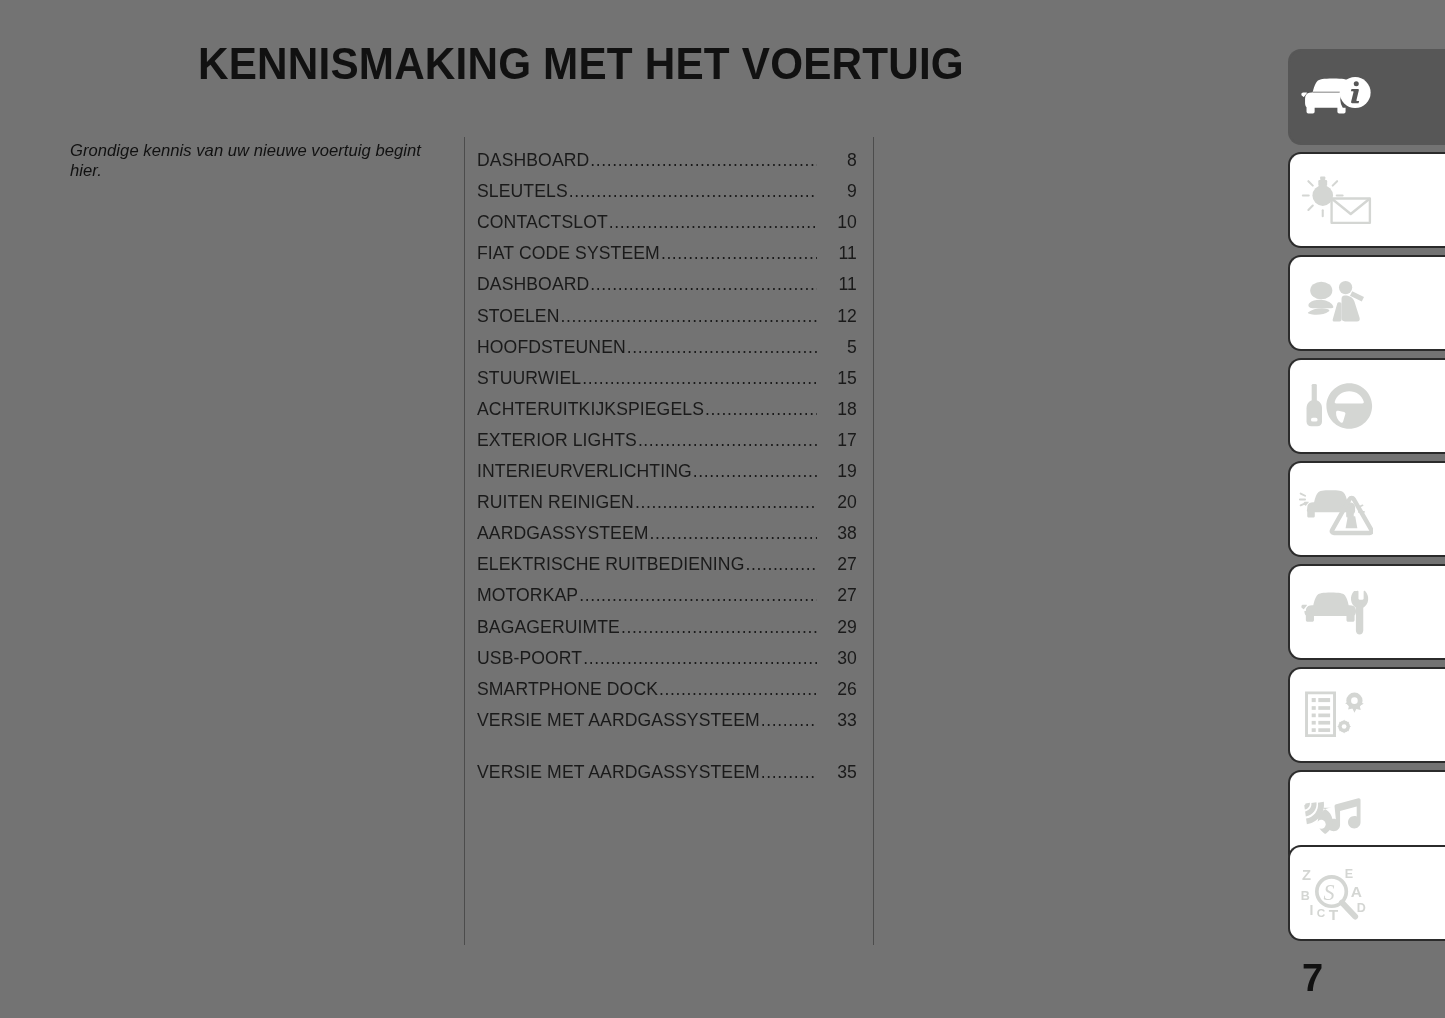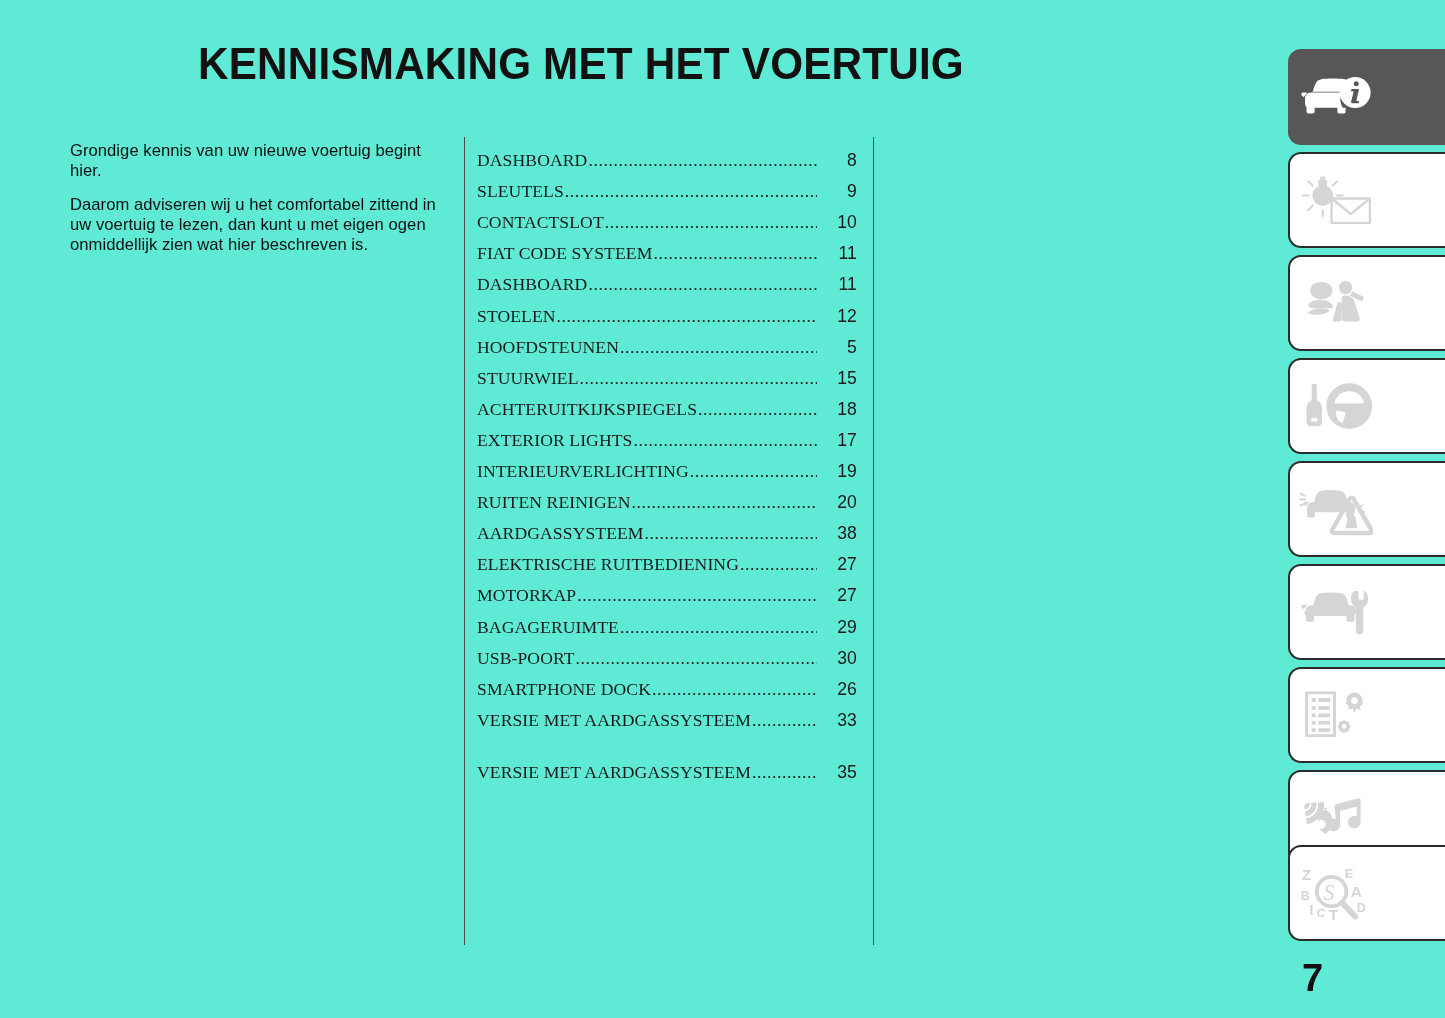--- a/index.html
+++ b/index.html
@@ -15,21 +15,21 @@
     overflow: hidden;
     position: relative;
   }
 
   
   .page {
     position: absolute;
     left: 0; top: 0;
     width: 1445px;
     height: 1018px;
-    background: #5eead4;
+    background: #737373;
   }
 
   
   .page-title {
     position: absolute;
     left: 198px;
     top: 38px;
     width: 1060px;
     font-size: 44px;
     line-height: 52px;
@@ -42,20 +42,21 @@
   }
 
   
   .intro-col {
     position: absolute;
     left: 70px;
     top: 141px;
     width: 372px;
   }
   .intro-par {
+    font-style: italic;
     font-size: 16.6px;
     line-height: 20.3px;
     color: #111111;
     margin: 0 0 13px 0;
     letter-spacing: 0.05px;
   }
   .intro-par:last-child { margin-bottom: 0; }
 
   
   .vrule {
@@ -87,21 +88,20 @@
   }
   .toc-row.two-line {
     height: 52px;
     align-items: flex-end;
   }
   .toc-label-wrap {
     display: flex;
     flex: 1 1 auto;
     min-width: 0;
     align-items: flex-start;
-    font-family: Liberation Serif, serif;
   }
   .toc-label {
     flex: 0 0 auto;
   }
   .toc-label-block {
     flex: 0 0 auto;
     line-height: 21px;
   }
   .toc-label-block .l1 { display: block; }
   .toc-label-block .l2 { display: block; }
@@ -177,21 +177,20 @@
 </style>
 </head>
 <body>
 
 <div class="page">
 
   <div class="page-title">KENNISMAKING MET HET VOERTUIG</div>
 
   <div class="intro-col">
     <p class="intro-par">Grondige kennis van uw nieuwe voertuig begint hier.</p>
-    <p class="intro-par">Daarom adviseren wij u het comfortabel zittend in uw voertuig te lezen, dan kunt u met eigen ogen onmiddellijk zien wat hier beschreven is.</p>
   </div>
 
   <div class="vrule left"></div>
   <div class="vrule right"></div>
 
   <div class="toc">
 
     <div class="toc-row">
       <span class="toc-label-wrap">
         <span class="toc-label">DASHBOARD</span>

